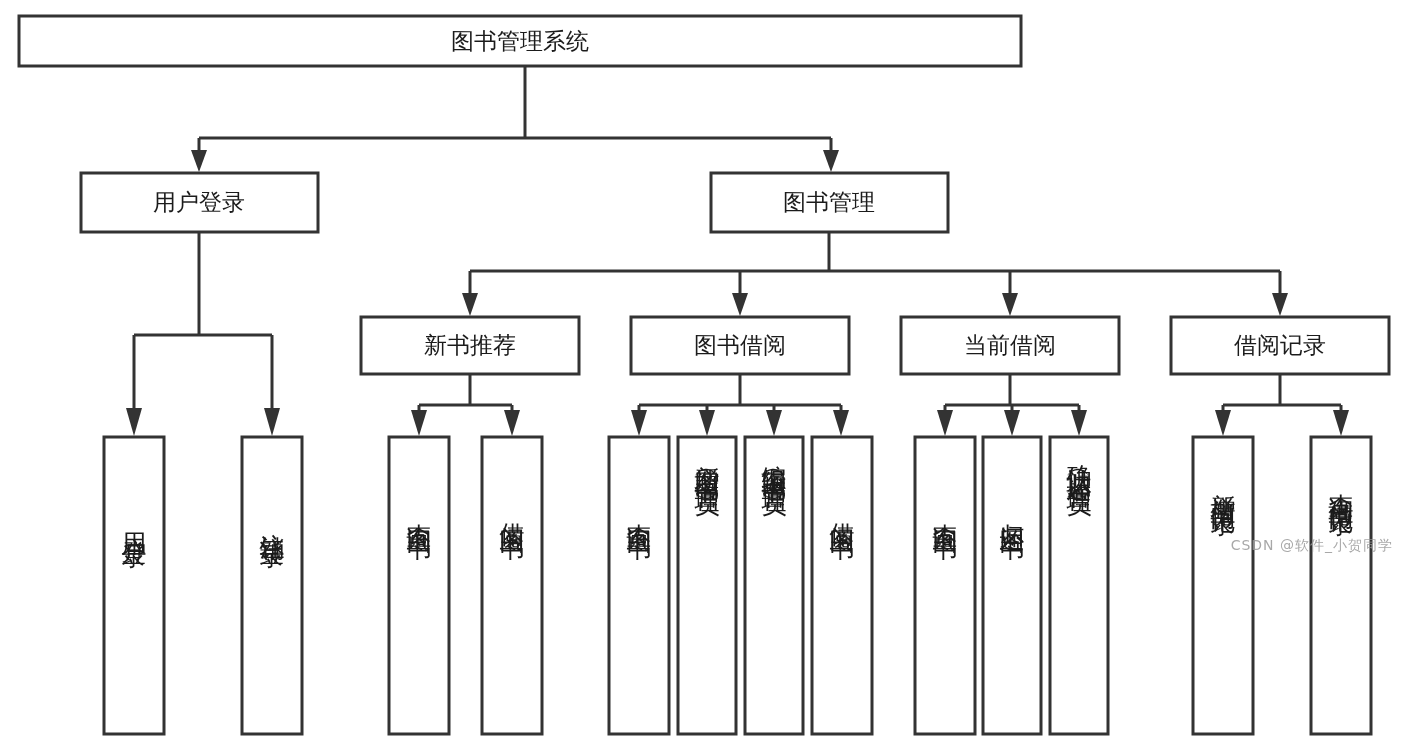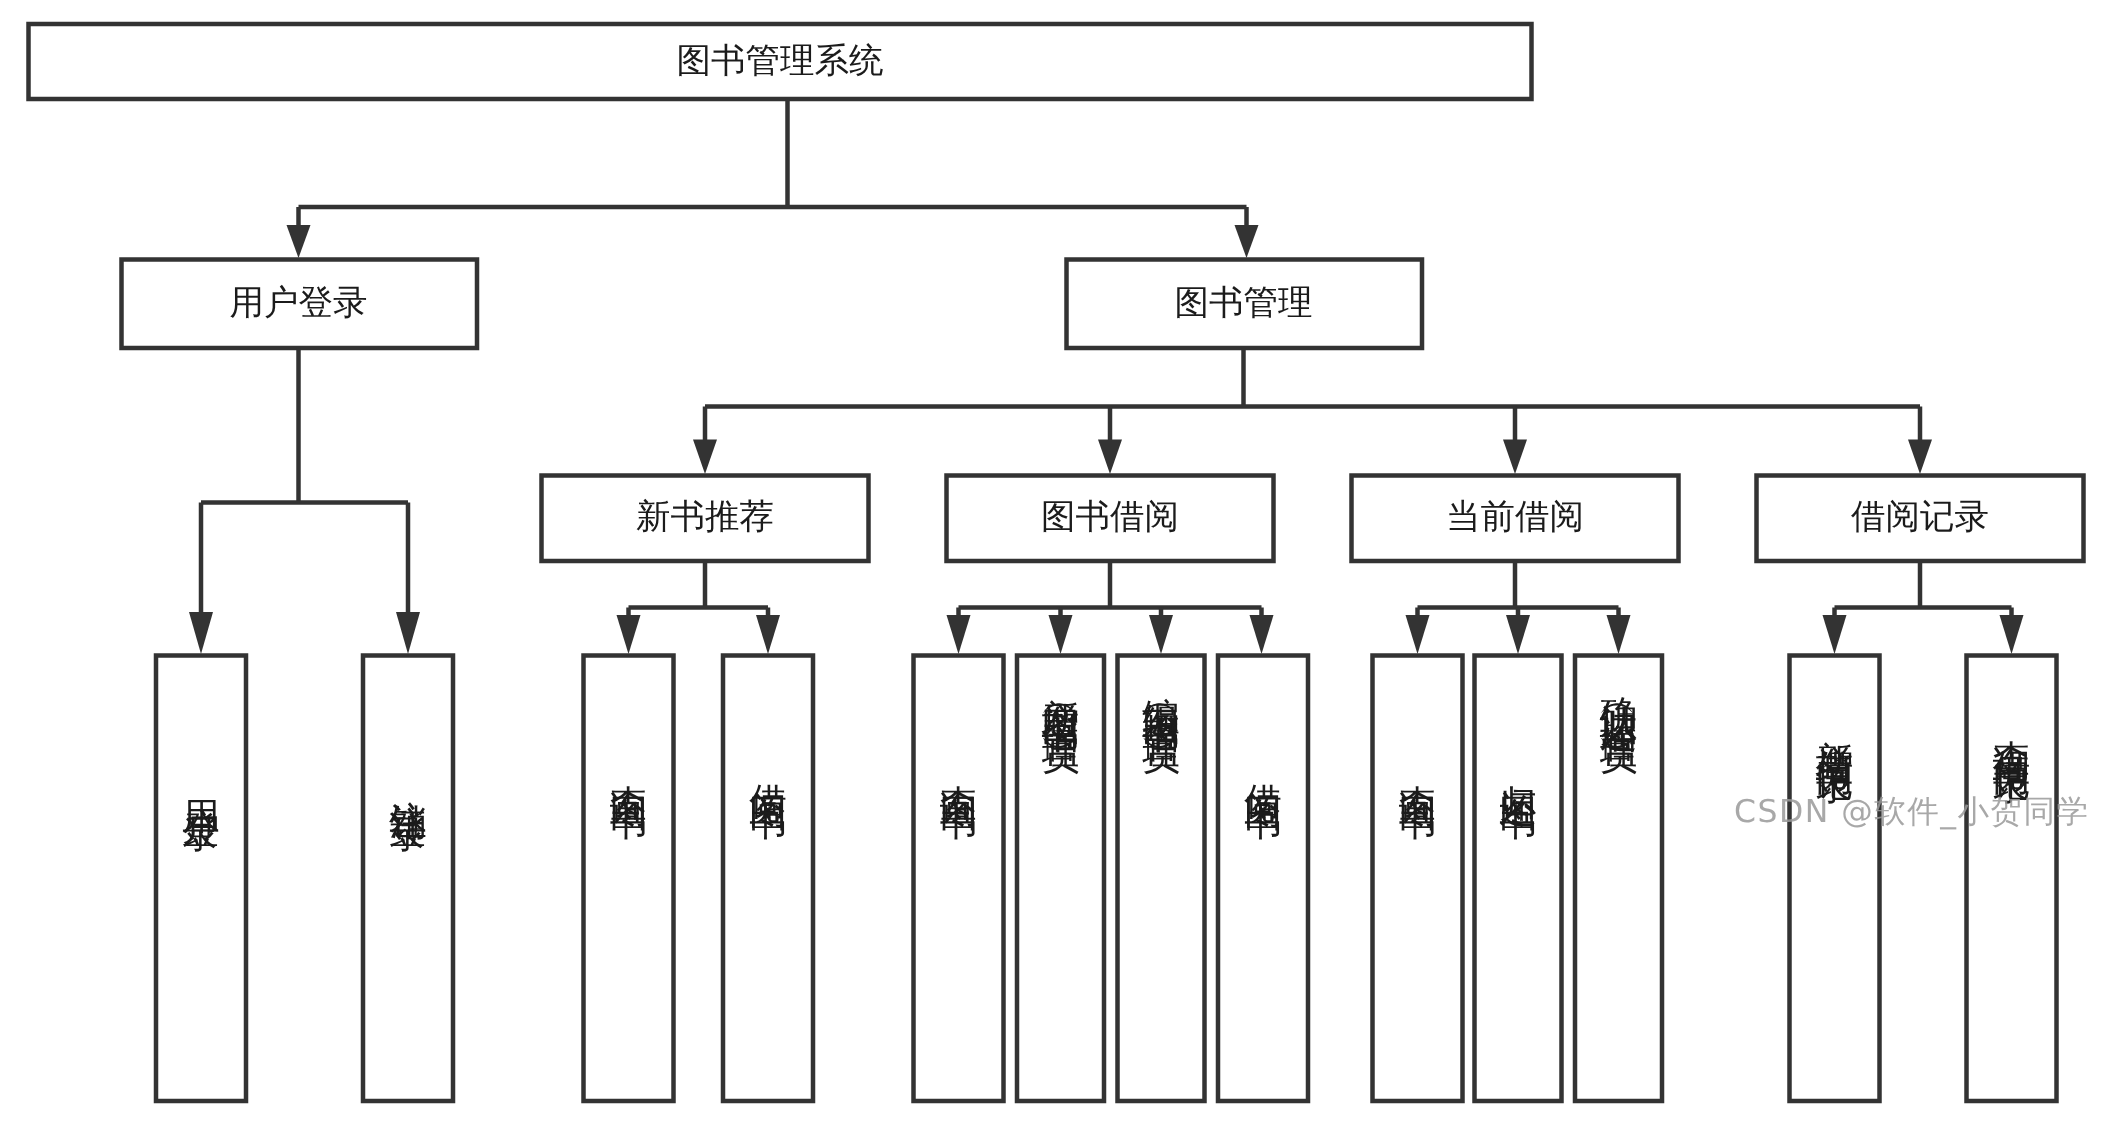--- a/index.html
+++ b/index.html
@@ -70,21 +70,21 @@
     line-height: 1;
     letter-spacing: 4px;
     color: #1b1b1b;
     white-space: nowrap;
   }
   .watermark {
     position: absolute;
     right: 12px;
     bottom: 6px;
     font-family: "DejaVu Sans", "Liberation Sans", sans-serif;
-    font-size: 21px;
+    font-size: 14px;
     color: #9a9a9a;
     letter-spacing: 1px;
     white-space: nowrap;
     opacity: 0.85;
   }
 </style>
 </head>
 <body>
 
 <div id="diagram-root">

